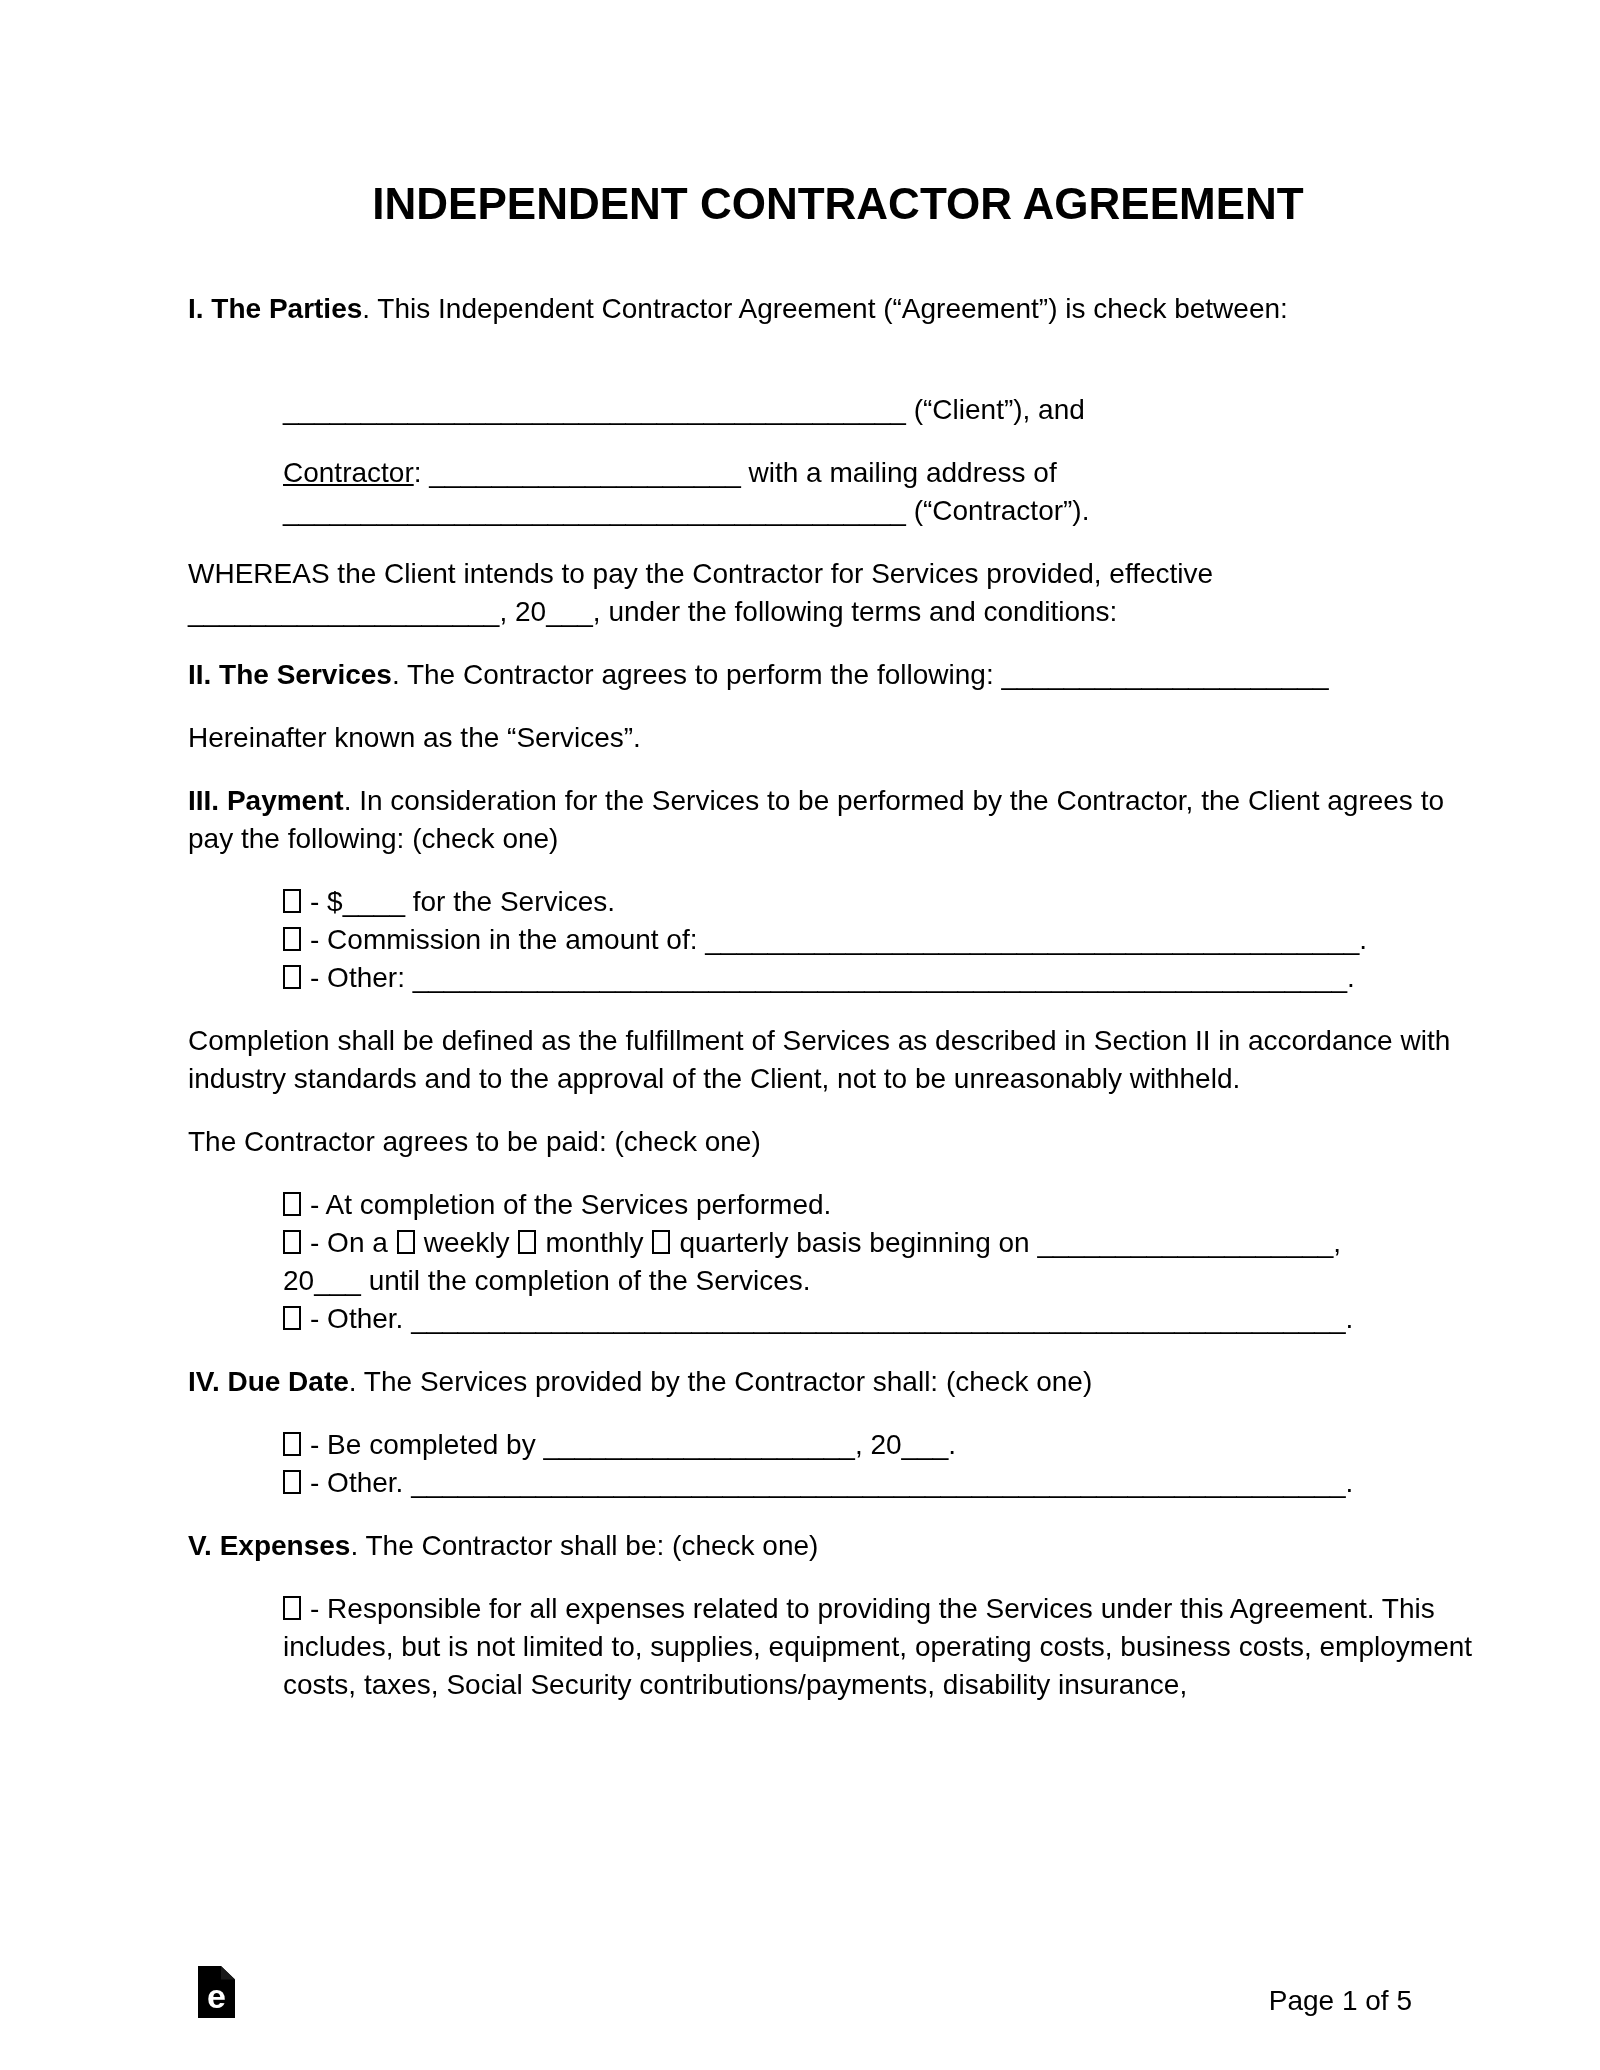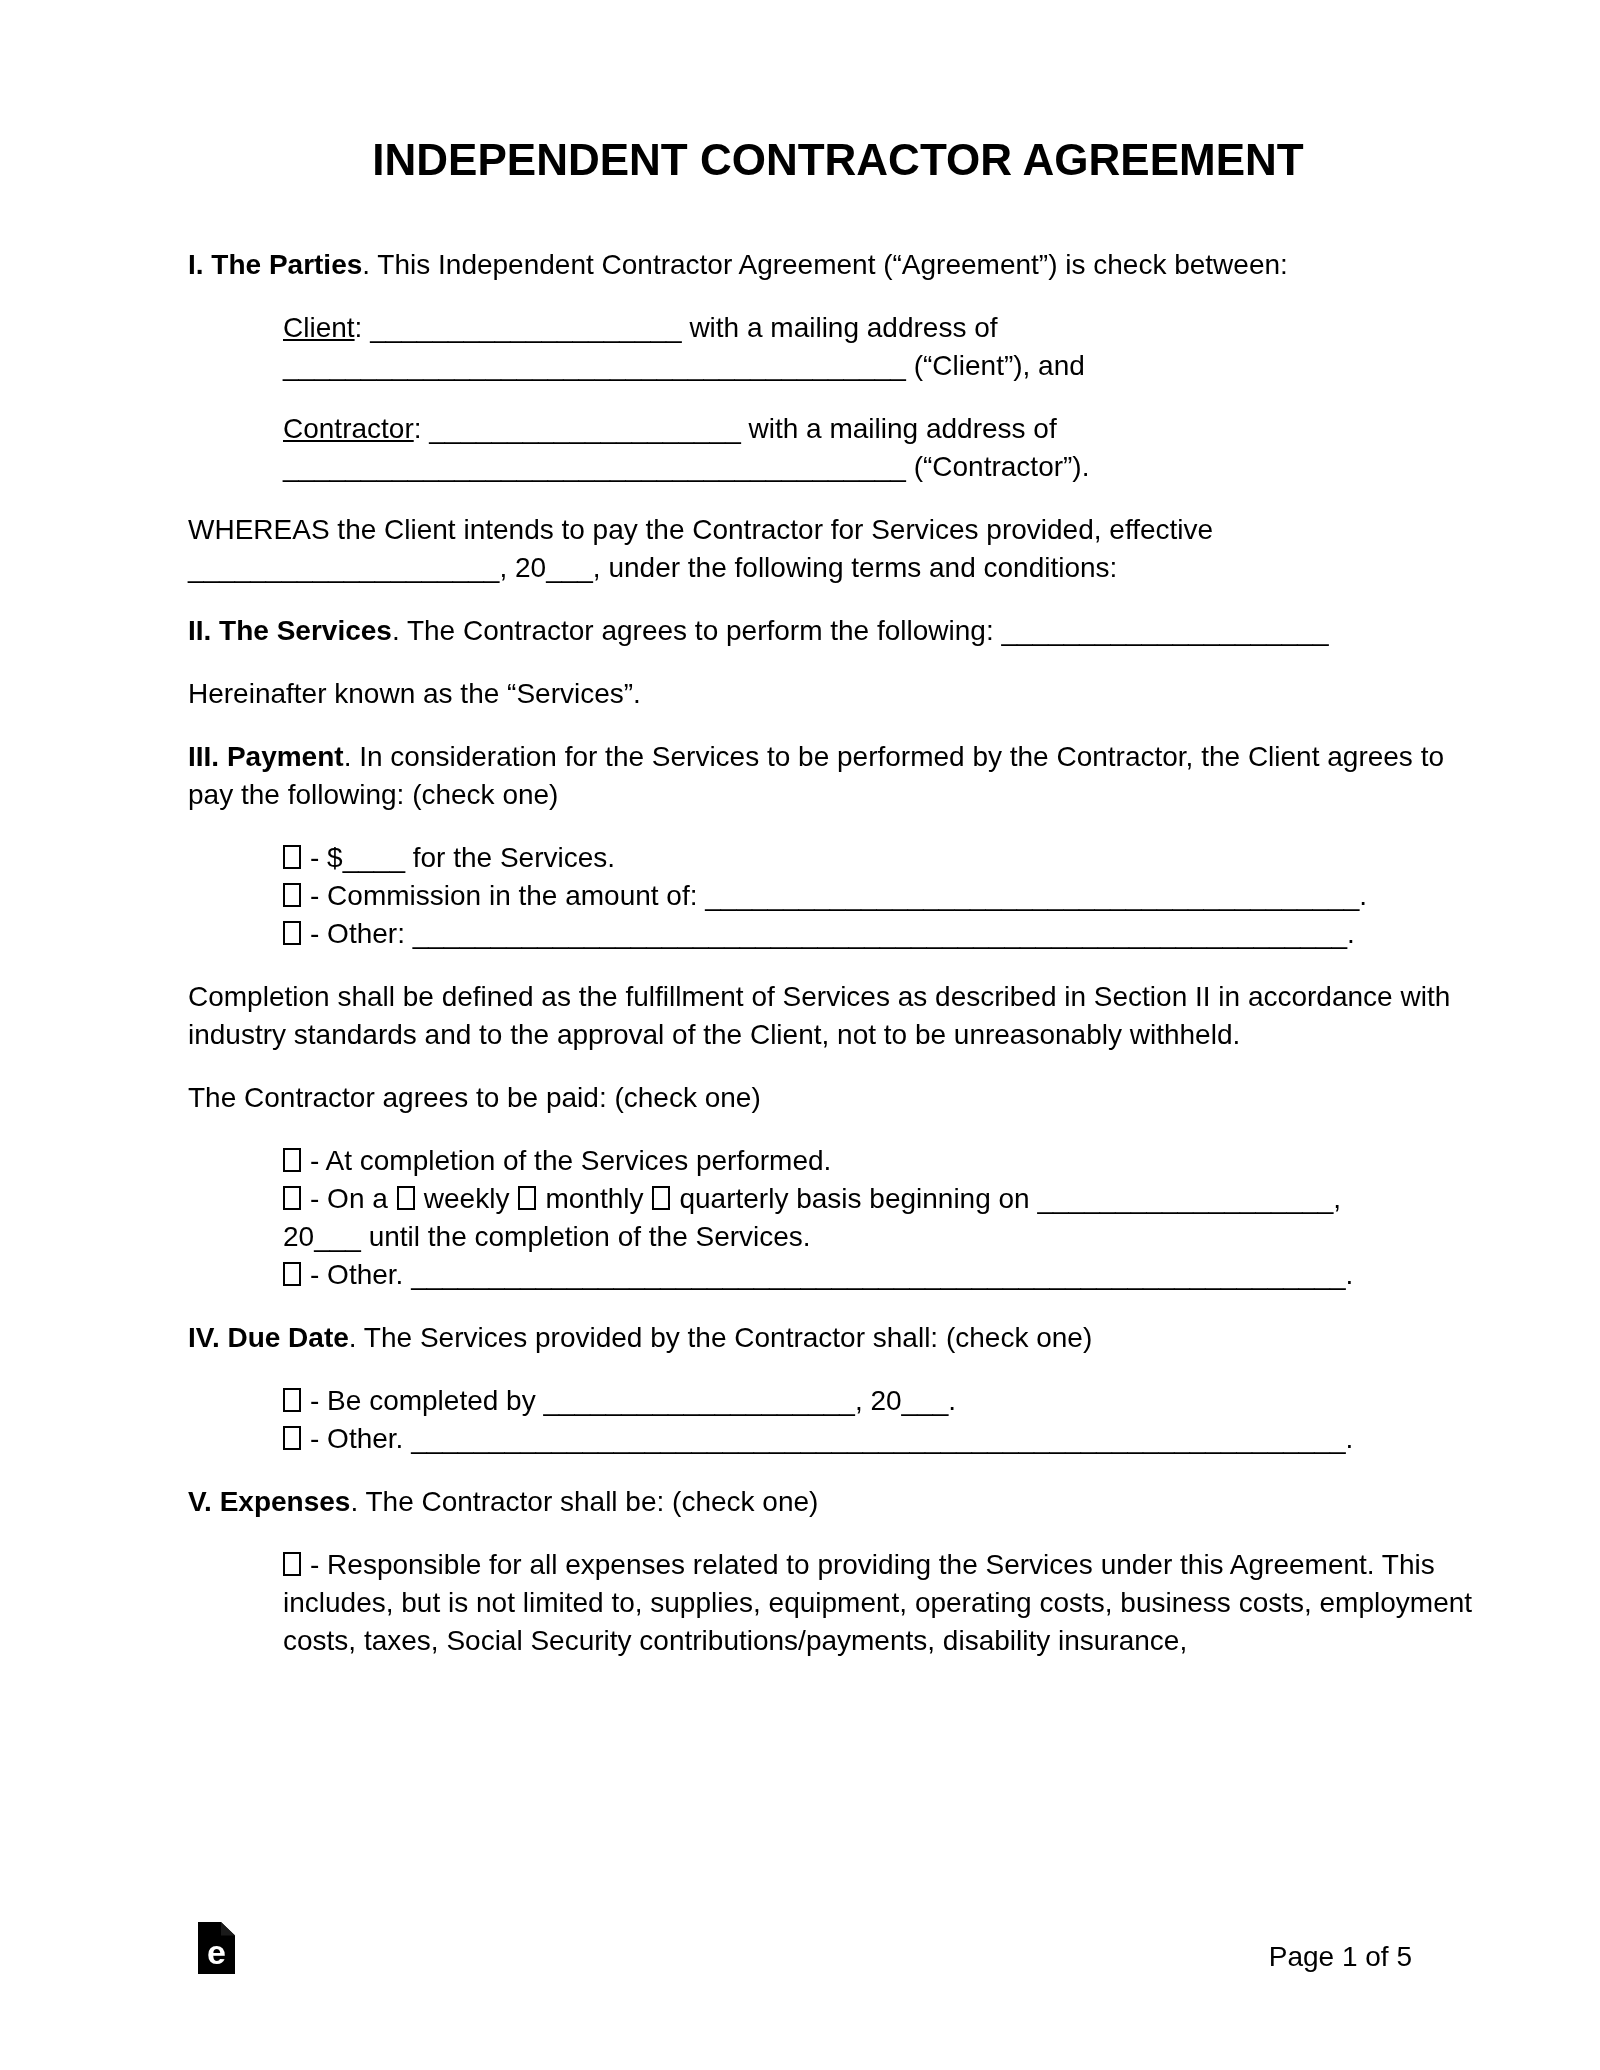--- a/index.html
+++ b/index.html
@@ -3,21 +3,21 @@
 <meta charset="utf-8">
 <style>
   html,body{margin:0;padding:0;background:#ffffff;}
   .page{
     position:relative;
     width:1600px;height:1990px;
     background:#ffffff;
     box-sizing:border-box;
     padding:136px 112px 0 188px;
     font-family:"Liberation Sans","DejaVu Sans",sans-serif;
-    font-size:28px;line-height:38px;color:#000;
+    font-size:28px;line-height:38px;color:#000;margin-top:44px;
   }
   .title{
     font-size:44px;line-height:48px;font-weight:bold;
     text-align:center;margin:0 0 62px 0;
   }
   .para{margin:0 0 25px 0;}
   .indent{margin-left:95px;}
   .opts{margin:0 0 25px 95px;}
   .u{text-decoration:underline;}
   b{font-weight:bold;}
@@ -50,21 +50,21 @@
 </head>
 <body>
 
 <div class="page">
 
   <h1 class="title">INDEPENDENT CONTRACTOR AGREEMENT</h1>
 
   <p class="para"><b>I. The Parties</b><span>. This Independent Contractor Agreement (“Agreement”) is check between:</span></p>
 
   <p class="para indent">
-    <span class="nw"><span class="u">Client</span><span>: </span><span class="blank">____________________</span><span> with a mailing address of</span></span><br>
+    <br>
     <span class="nw"><span class="blank">________________________________________</span><span> (“Client”), and</span></span>
   </p>
 
   <p class="para indent">
     <span class="nw"><span class="u">Contractor</span><span>: </span><span class="blank">____________________</span><span> with a mailing address of</span></span><br>
     <span class="nw"><span class="blank">________________________________________</span><span> (“Contractor”).</span></span>
   </p>
 
   <p class="para">
     <span>WHEREAS the Client intends to pay the Contractor for Services provided, effective</span><br>

